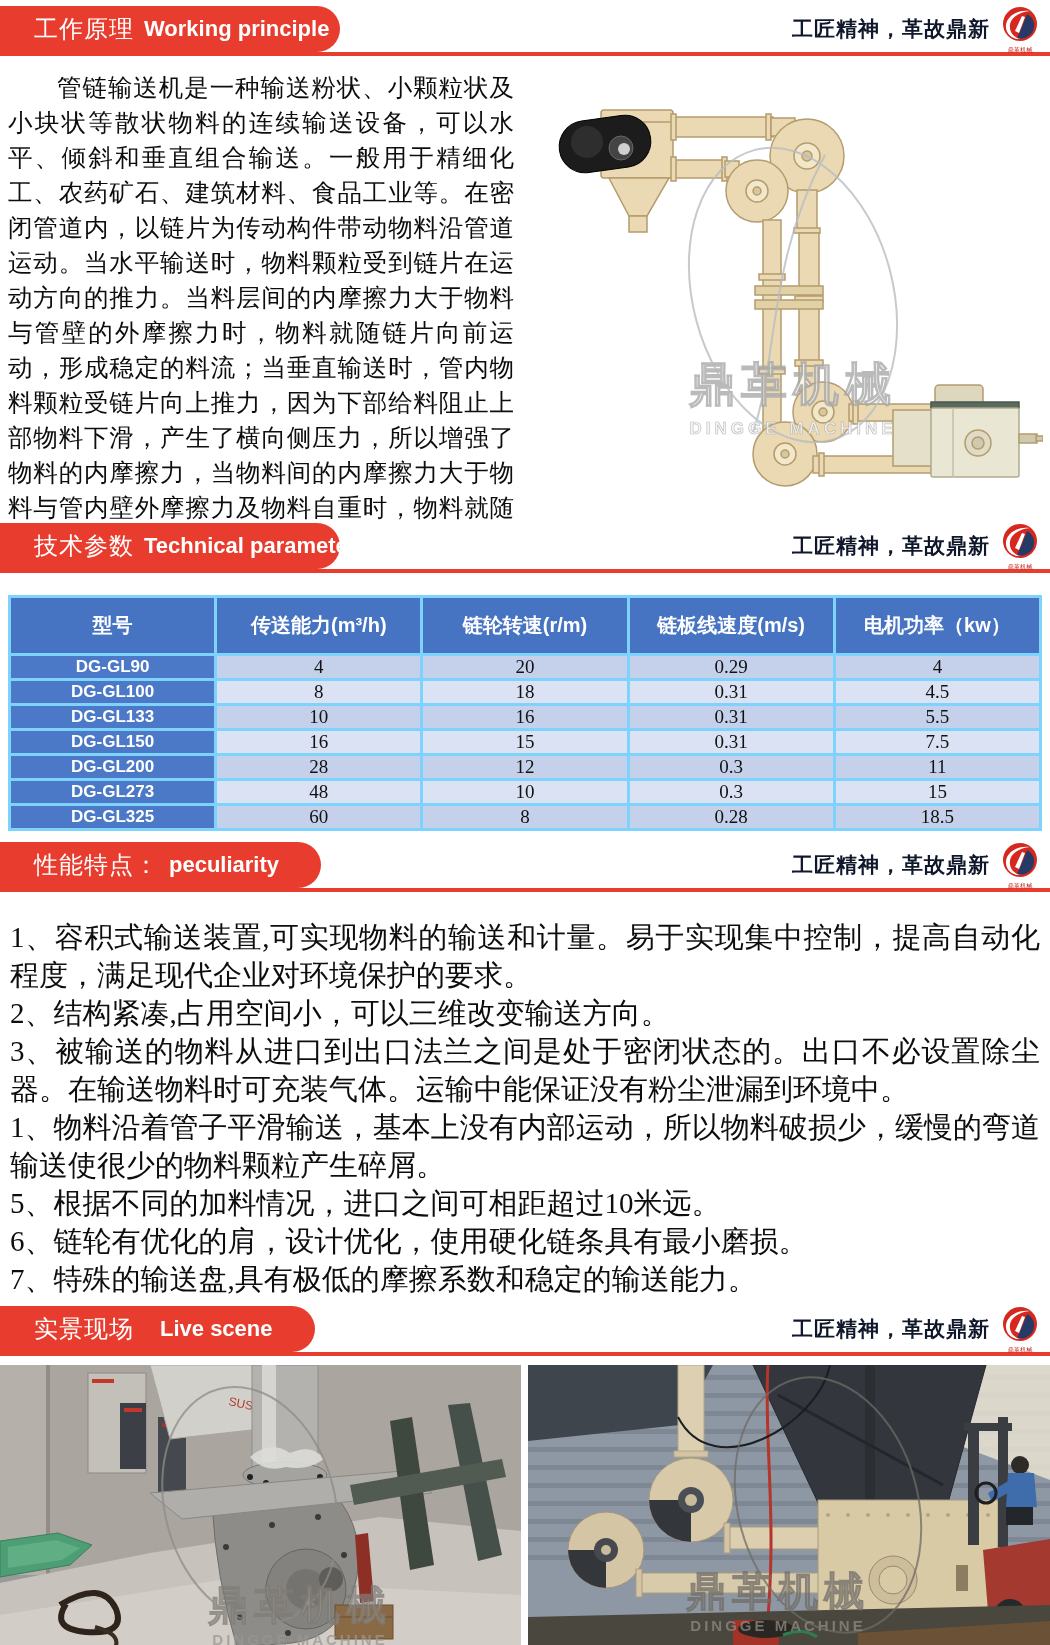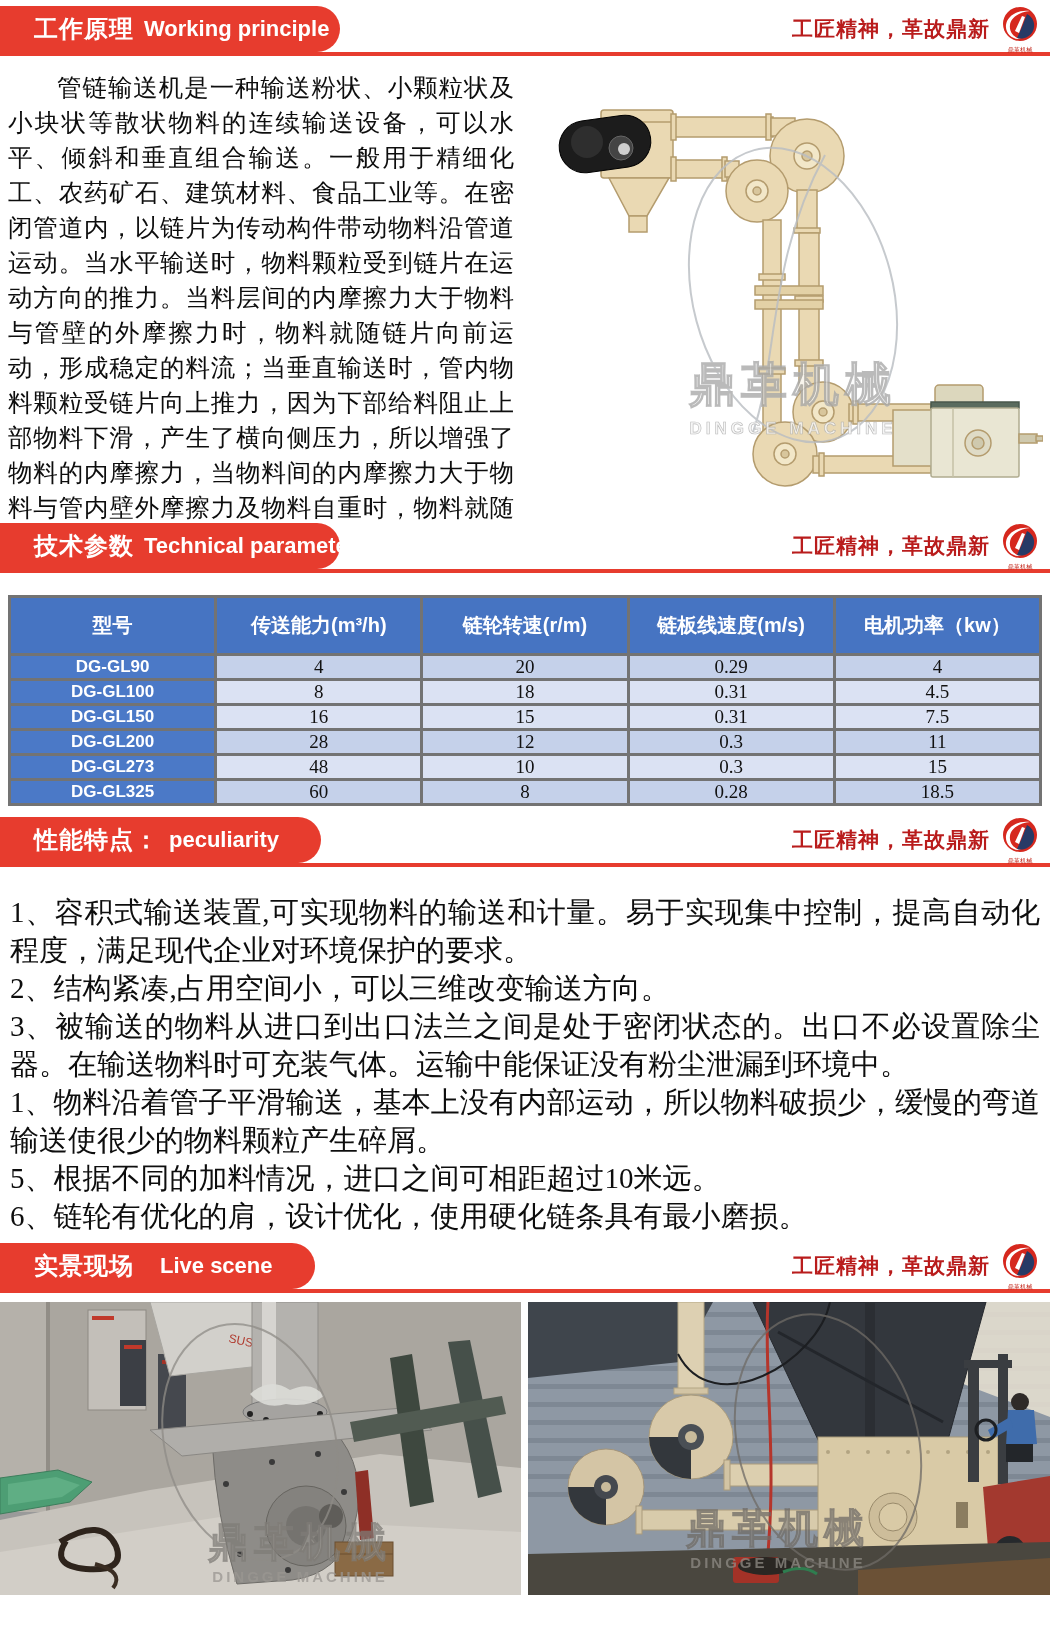--- a/index.html
+++ b/index.html
@@ -5,37 +5,37 @@
   html,body{margin:0;padding:0;background:#ffffff;}
   body{width:1050px;font-family:"Liberation Sans",sans-serif;color:#111;}
   .page{width:1050px;height:1645px;overflow:hidden;background:#fff;position:relative;}
 
   
   .banner-row{position:relative;height:50px;}
   .banner-line{position:absolute;left:0;right:0;bottom:0;height:4px;background:#e73c2e;}
   .banner-tab{position:absolute;left:0;top:0;height:46px;min-width:280px;max-width:340px;
     background:#e73c2e;border-radius:0 24px 24px 0;display:flex;align-items:center;
     padding:0 42px 0 34px;box-sizing:border-box;}
-  .banner-tab .zh{color:#fff;font-size:24px;font-weight:bold;letter-spacing:1px;white-space:nowrap;}
+  .banner-tab .zh{color:#fff;font-size:24px;font-weight:normal;letter-spacing:1px;white-space:nowrap;}
   .banner-tab .en{color:#fff;font-size:22px;font-weight:bold;margin-left:10px;white-space:nowrap;}
   .banner-right{position:absolute;right:10px;top:0;height:46px;display:flex;align-items:center;gap:10px;}
-  .slogan{color:#b91c1c;font-size:21px;font-weight:bold;letter-spacing:1px;}
+  .slogan{color:#0f172a;font-size:21px;font-weight:bold;letter-spacing:1px;}
   .logo{display:flex;flex-direction:column;align-items:center;line-height:1;}
   .logo .logo-sub{font-size:7px;color:#c2281c;margin-top:1px;letter-spacing:0px;transform:scale(.9);}
 
   
   .wp-section{display:flex;height:464px;}
   .wp-text{width:516px;box-sizing:border-box;padding:14px 2px 0 8px;
     font-family:"Liberation Serif","DejaVu Serif",serif;font-size:24.5px;line-height:35px;
     text-align:justify;text-indent:2em;color:#0d0d0d;}
   .wp-figure{flex:1;display:flex;justify-content:center;align-items:flex-start;padding-top:4px;}
 
   
   .tech-table{width:1034px;margin:22px 8px 0 8px;border-collapse:separate;border-spacing:3px;
-    table-layout:fixed;background:#737373;}
+    table-layout:fixed;background:#7dd3fc;}
   .tech-table th{background:#4674c2;color:#fff;font-size:20px;font-weight:bold;height:55px;
     text-align:center;vertical-align:middle;padding:0 4px;}
   .tech-table td{height:16px;text-align:center;vertical-align:middle;
     font-family:"Liberation Serif","DejaVu Serif",serif;font-size:19px;color:#111;padding:0 4px;}
   .tech-table td.model{background:#4b79c7;color:#fff;font-family:"Liberation Sans",sans-serif;
     font-size:17px;font-weight:bold;}
   .tech-table tr.shade-a td.val{background:#c5d1ea;}
   .tech-table tr.shade-b td.val{background:#dbe2f3;}
 
   
@@ -198,20 +198,27 @@
         <td class="val">0.29</td>
         <td class="val">4</td>
       </tr>
       <tr class="shade-b">
         <td class="model">DG-GL100</td>
         <td class="val">8</td>
         <td class="val">18</td>
         <td class="val">0.31</td>
         <td class="val">4.5</td>
       </tr>
+      <tr class="shade-a">
+        <td class="model">DG-GL133</td>
+        <td class="val">10</td>
+        <td class="val">16</td>
+        <td class="val">0.31</td>
+        <td class="val">5.5</td>
+      </tr>
       <tr class="shade-b">
         <td class="model">DG-GL150</td>
         <td class="val">16</td>
         <td class="val">15</td>
         <td class="val">0.31</td>
         <td class="val">7.5</td>
       </tr>
       <tr class="shade-a">
         <td class="model">DG-GL200</td>
         <td class="val">28</td>
@@ -256,20 +263,21 @@
     </div>
   </div>
 
   <ul class="feat-list">
     <li>1、容积式输送装置,可实现物料的输送和计量。易于实现集中控制，提高自动化程度，满足现代企业对环境保护的要求。</li>
     <li>2、结构紧凑,占用空间小，可以三维改变输送方向。</li>
     <li>3、被输送的物料从进口到出口法兰之间是处于密闭状态的。出口不必设置除尘器。在输送物料时可充装气体。运输中能保证没有粉尘泄漏到环境中。</li>
     <li>1、物料沿着管子平滑输送，基本上没有内部运动，所以物料破损少，缓慢的弯道输送使很少的物料颗粒产生碎屑。</li>
     <li>5、根据不同的加料情况，进口之间可相距超过10米远。</li>
     <li>6、链轮有优化的肩，设计优化，使用硬化链条具有最小磨损。</li>
+    <li>7、特殊的输送盘,具有极低的摩擦系数和稳定的输送能力。</li>
   </ul>
 
   <div class="banner-row" style="margin-top:8px;">
     <div class="banner-line"></div>
     <div class="banner-tab">
       <span class="zh">实景现场</span>
       <span class="en" style="margin-left:26px;text-align:right;">Live scene</span>
     </div>
     <div class="banner-right">
       <span class="slogan">工匠精神，革故鼎新</span>

